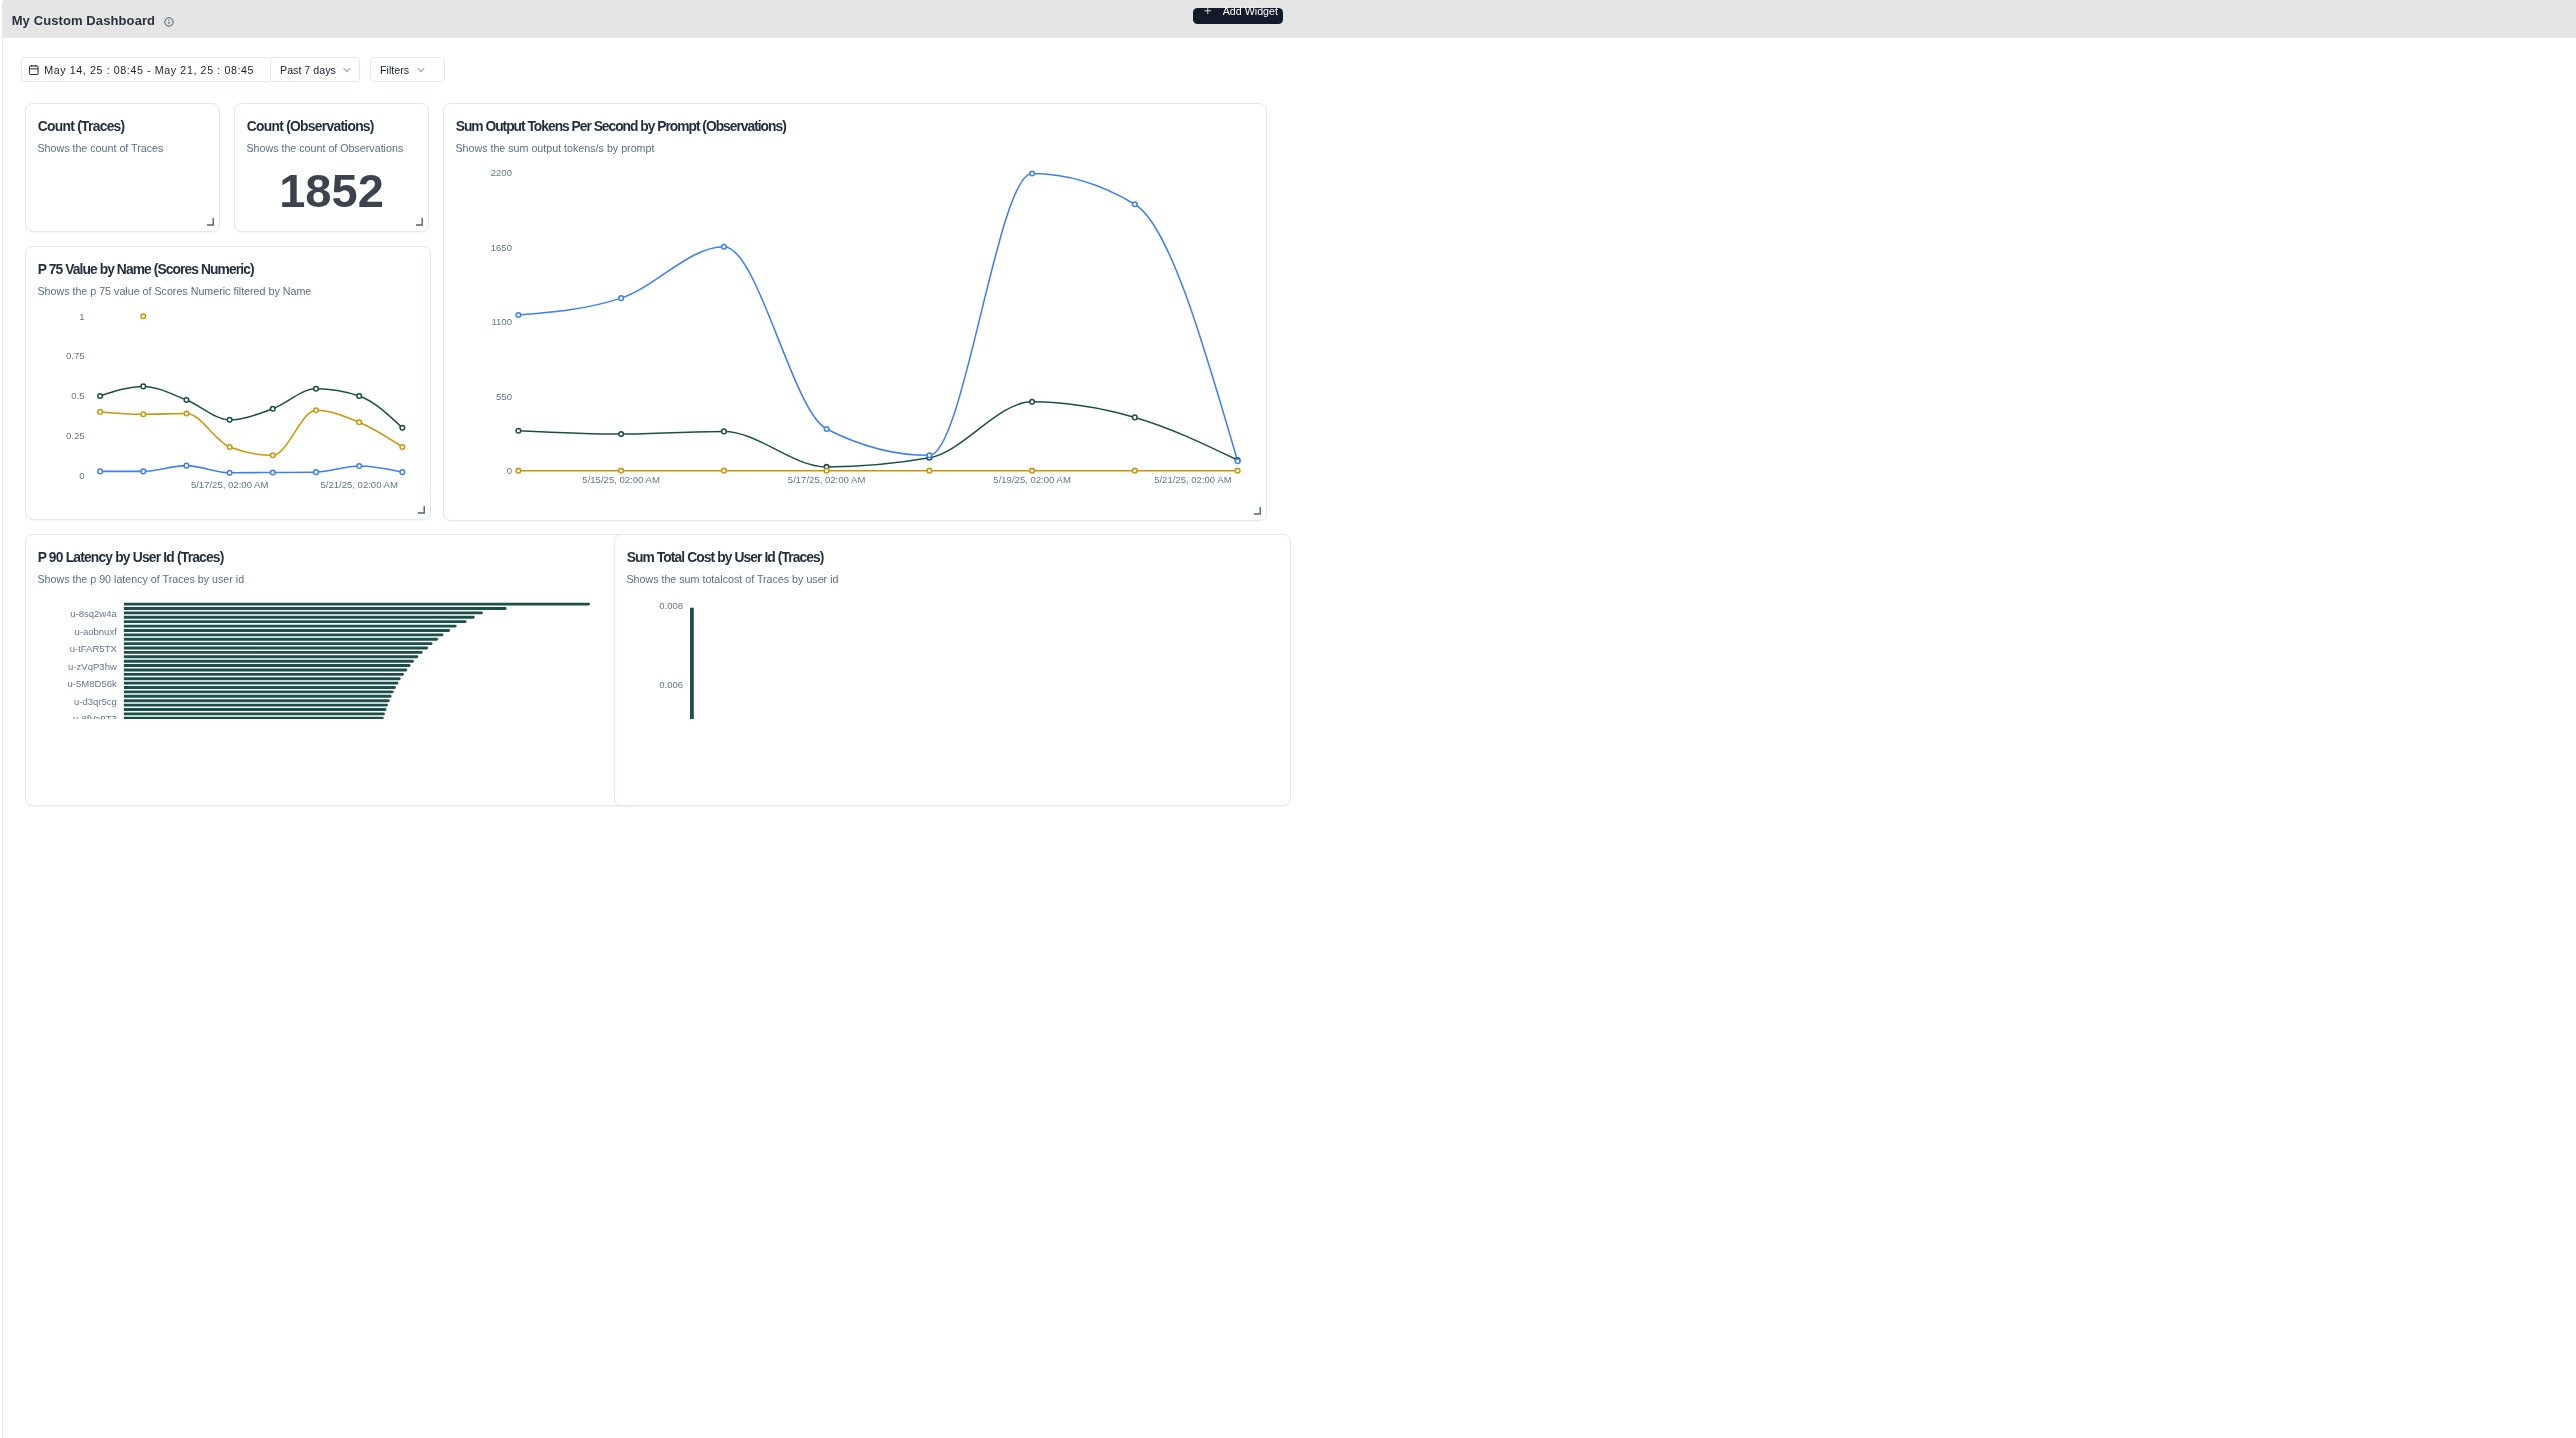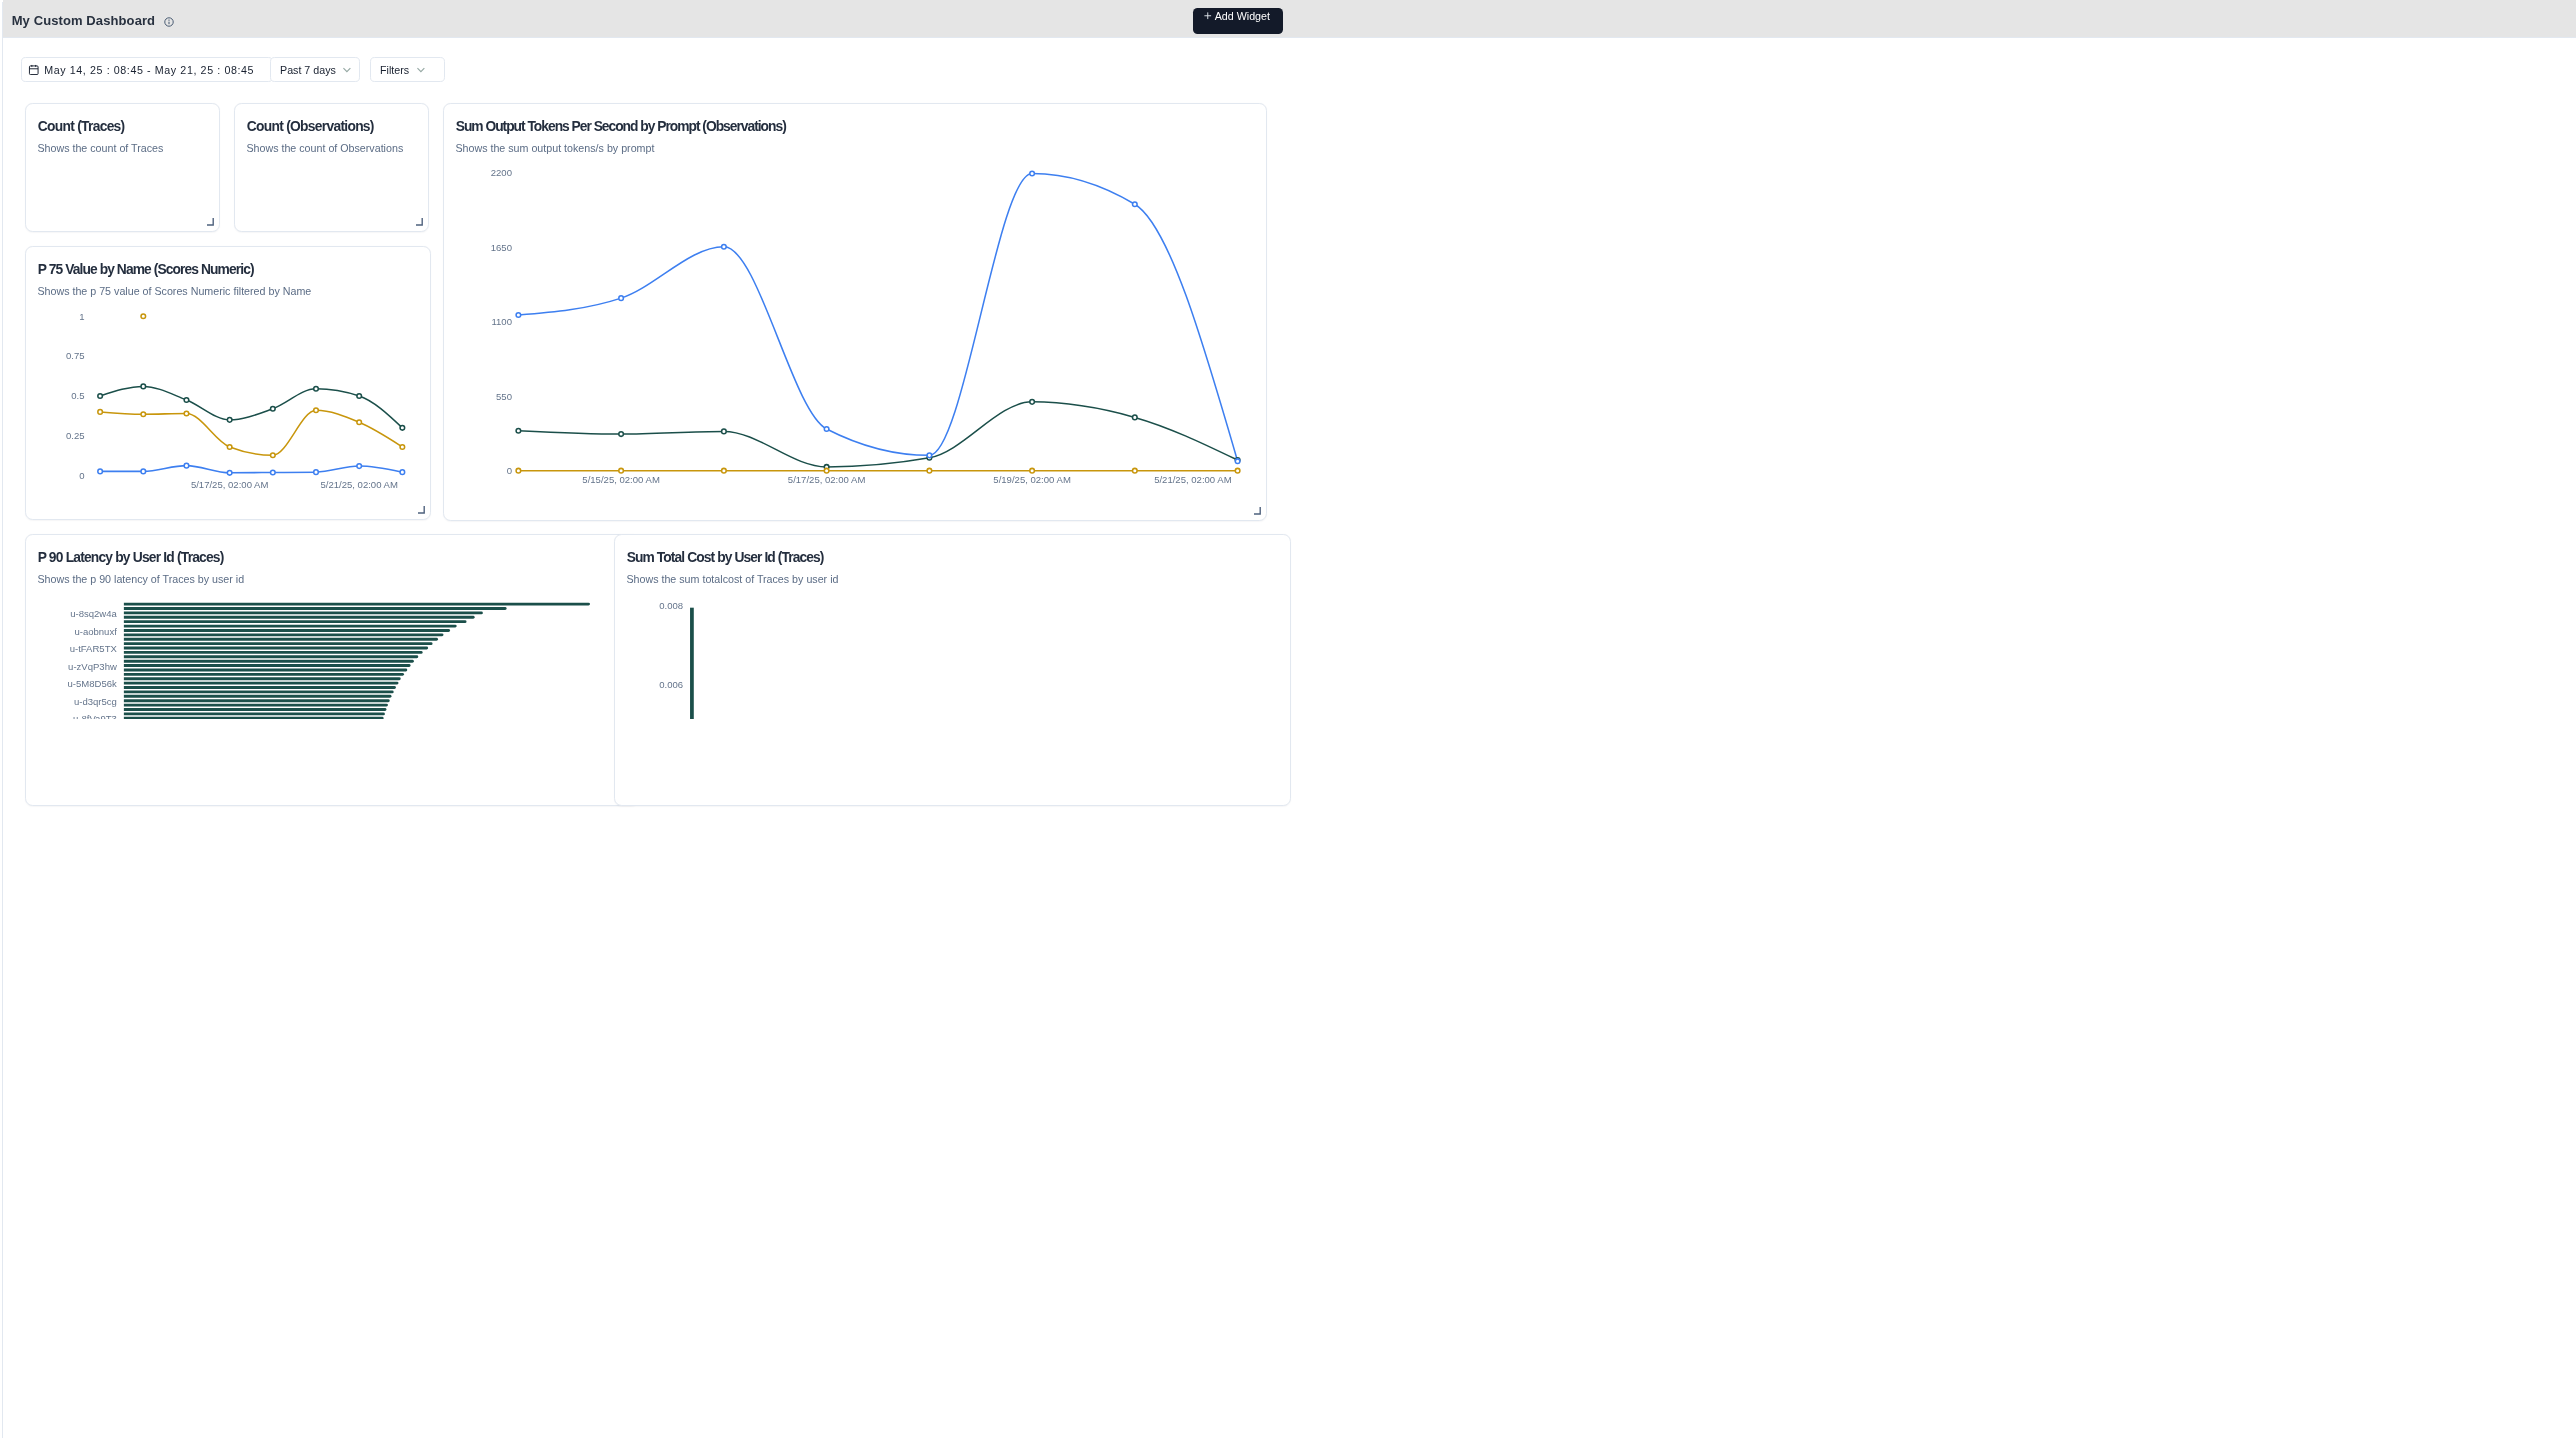--- a/index.html
+++ b/index.html
@@ -1,20 +1,20 @@
 <!DOCTYPE html>
 <html style="font-size:12.2px"><head><meta charset="utf-8">
 <style>
 * { margin:0; padding:0; box-sizing:border-box; }
 html,body { width:1288px; height:719px; background:#fff; font-family:"Liberation Sans", sans-serif; overflow:hidden; }
 .sliver { position:absolute; left:1.9px; top:2.3px; bottom:0; width:0.8px; background:#e2e8f0; }
 .header { position:absolute; left:2.7px; right:0; top:0; height:38px; background:#e5e5e5; border-bottom:0.8px solid #e2e8f0; }
 .header h1 { position:absolute; left:9px; top:13px; font-size:13px; font-weight:700; color:#28313f; letter-spacing:0.1px; }
 .info { position:absolute; left:161px; top:17px; }
-.addbtn { position:absolute; left:1190px; top:7.7px; width:90px; height:26px; background:#131a29; border-radius:4.6px; color:#fff; font-size:10.7px; font-weight:500; display:flex; align-items:center; padding-left:9.5px; padding-bottom:9px; gap:1px; }
+.addbtn { position:absolute; left:1190px; top:7.7px; width:90px; height:16px; background:#131a29; border-radius:4.6px; color:#fff; font-size:10.7px; font-weight:500; display:flex; align-items:center; padding-left:9.5px; padding-bottom:9px; gap:9px; }
 .toolbar button { position:absolute; top:57px; height:24.5px; background:#fff; border:0.8px solid #e2e8f0; border-radius:4.6px; font-family:inherit; font-size:10.7px; color:#18202f; display:flex; align-items:center; padding-top:1.9px; }
 .btn-date { left:21px; width:252px; padding-left:6px; letter-spacing:0.6px; }
 .btn-range { left:270px; width:90px; padding-left:9px; }
 .btn-filter { left:370px; width:75px; padding-left:9px; }
 .card { position:absolute; background:#fff; border:0.8px solid #e2e8f0; border-radius:7.7px; box-shadow:0 0.8px 1.5px rgba(16,24,40,.04); }
 .card h2 { position:absolute; left:11.7px; top:16px; font-size:13.8px; line-height:13.8px; font-weight:700; color:#242e3e; letter-spacing:-0.7px; white-space:nowrap; }
 .card p { position:absolute; left:11.4px; top:39px; font-size:10.7px; line-height:10.7px; font-weight:400; color:#5b6c85; white-space:nowrap; }
 .bignum { position:absolute; left:0; right:0; top:45px; bottom:0; display:flex; align-items:center; justify-content:center; font-size:47px; font-weight:700; color:#3c424e; }
 svg.chart { position:absolute; left:0; top:0; }
 svg.chart text.tick { font-family:"Liberation Sans", sans-serif; font-size:12.5px; fill:#64748b; }
@@ -54,20 +54,21 @@
   <h2>Count (Traces)</h2>
   <p>Shows the count of Traces</p>
   <svg class="rsz" width="6.9" height="7.7" viewBox="0 0 9 10">
       <path d="M0.9 9.1 H8.1 V1" fill="none" stroke="#4e617d" stroke-width="1.8" stroke-linecap="square"></path>
     </svg>
 </div>
 
 <div class="card" style="left:234px; top:103px; width:195px; height:129px;">
   <h2>Count (Observations)</h2>
   <p>Shows the count of Observations</p>
+  <div class="bignum">1852</div>
   <svg class="rsz" width="6.9" height="7.7" viewBox="0 0 9 10">
       <path d="M0.9 9.1 H8.1 V1" fill="none" stroke="#4e617d" stroke-width="1.8" stroke-linecap="square"></path>
     </svg>
 </div>
 
 <div class="card" style="left:443px; top:103px; width:824px; height:418px;">
   <h2 style="letter-spacing:-1px">Sum Output Tokens Per Second by Prompt (Observations)</h2>
   <p>Shows the sum output tokens/s by prompt</p>
   <svg class="chart" width="822" height="416" viewBox="0 0 1074 543">
       <path d="M97.2,426.6C141.9,428.8 186.7,431.0 231.4,431.0C276.2,431.0 320.9,427.5 365.7,427.5C410.4,427.5 455.2,473.9 499.9,473.9C544.7,473.9 589.4,469.9 634.2,462.0C678.9,454.1 723.7,388.9 768.4,388.9C813.1,388.9 857.9,396.6 902.6,409.2C947.4,421.9 992.1,443.5 1036.9,465.0" fill="none" stroke="#1b4f4a" stroke-width="2"></path>

